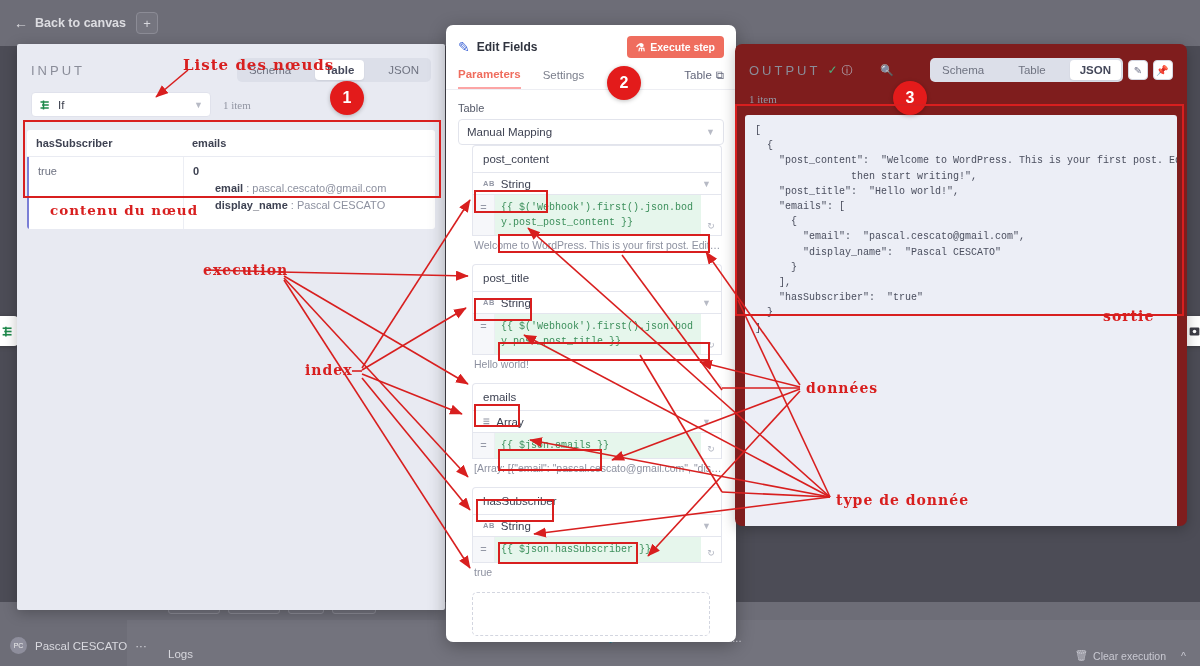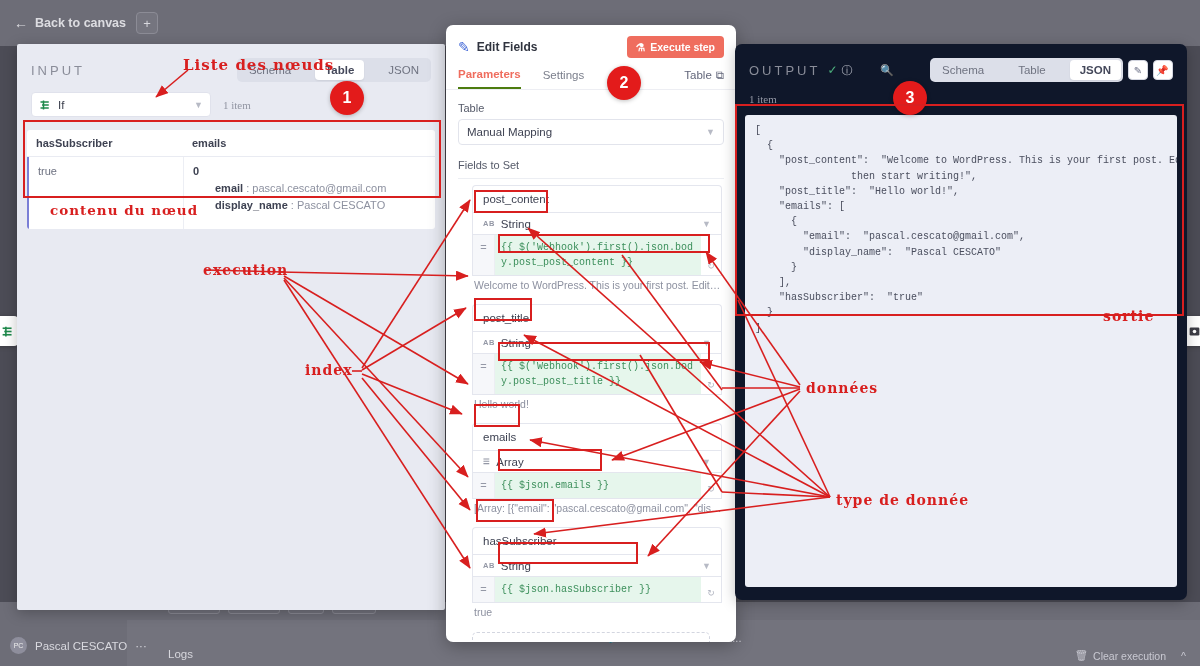--- a/index.html
+++ b/index.html
@@ -58,21 +58,21 @@
   
   #ndv-panel{position:absolute;left:446px;top:25px;width:290px;height:617px;background:#fff;border-radius:7px;
              box-shadow:0 4px 18px rgba(0,0,0,.3);overflow:hidden;}
   #ndv-head{display:flex;align-items:center;padding:11px 12px 0 12px;}
   #ndv-head .pencil{color:#3c63d6;font-size:14px;margin-right:7px;}
   #ndv-title{font-size:12px;font-weight:700;color:#30343f;}
   #exec-step{margin-left:auto;background:#ef6d5e;color:#fff;font-size:10.5px;font-weight:600;border-radius:4px;
              padding:5px 9px;display:flex;align-items:center;gap:5px;}
   #ndv-tabs{display:flex;align-items:center;margin-top:10px;padding:0 12px;border-bottom:1px solid #edeef3;}
   .ndv-tab{font-size:11.5px;color:#7b7f8c;padding:0 0 7px 0;margin-right:22px;}
-  .ndv-tab.active{color:#ef6d5e;border-bottom:2px solid #4d7c0f;font-weight:600;}
+  .ndv-tab.active{color:#ef6d5e;border-bottom:2px solid #fca5a5;font-weight:600;}
   #docs-link{margin-left:auto;font-size:11.5px;color:#62667a;padding-bottom:7px;display:flex;gap:4px;align-items:center;}
   #ndv-body{padding:12px 12px 0 12px;}
   .lbl{font-size:11px;color:#555a69;margin-bottom:5px;}
   .mode-select{height:26px;border:1px solid #e2e4ec;border-radius:4px;display:flex;align-items:center;
                padding:0 8px;font-size:11.5px;color:#3e4252;}
   .mode-select .chev{margin-left:auto;color:#b7bac5;font-size:9px;}
   .sect-title{font-size:11px;color:#555a69;margin:14px 0 6px 0;padding-bottom:7px;border-bottom:1px solid #eceef3;}
   
   .field{margin:0 14px 0 26px;}
   .fname{height:27px;border:1px solid #e4e6ee;border-bottom:none;border-radius:4px 4px 0 0;display:flex;align-items:center;
@@ -88,21 +88,21 @@
               color:#3c8f5b;background:#e6f6ec;word-break:break-all;}
   .fexpr .reset{width:20px;display:flex;align-items:flex-end;justify-content:center;padding-bottom:4px;font-size:9px;color:#b0b4c0;}
   .fprev{font-size:10.5px;color:#8d91a0;margin:3px 0 0 2px;white-space:nowrap;overflow:hidden;text-overflow:ellipsis;}
   .fgap{height:13px;}
   
   #drop-zone{margin:14px 26px 0 26px;border:1px dashed #d3d6e0;border-radius:5px;height:44px;
              display:flex;align-items:center;justify-content:center;gap:7px;font-size:11.5px;color:#5b6070;}
   #wish-bar{position:absolute;left:604px;bottom:22px;display:flex;align-items:center;gap:7px;color:#d5d5dc;font-size:11px;}
 
   
-  #output-panel{position:absolute;left:735px;top:44px;width:452px;height:556px;background:#0f172a;border-radius:7px;
+  #output-panel{position:absolute;left:735px;top:44px;width:452px;height:482px;background:#7f1d1d;border-radius:7px;
                 box-shadow:0 3px 14px rgba(0,0,0,.25);overflow:hidden;}
   .o-check{color:#4caf7d;font-size:12px;margin-left:7px;}
   .o-info{color:#b7bac5;font-size:11px;margin-left:4px;}
   #o-search{margin-left:auto;color:#a9adba;font-size:11px;margin-right:8px;}
   .icon-sq{width:20px;height:20px;border:1px solid #d3d6e0;border-radius:4px;background:#fff;color:#70748a;
            display:flex;align-items:center;justify-content:center;font-size:10px;margin-left:5px;}
   #json-box{margin:8px 10px 0 10px;background:#eceef6;border-radius:3px;height:472px;overflow:hidden;
             font-family:"Liberation Mono", monospace;font-size:10px;line-height:15.2px;color:#4a4e5e;padding:8px 10px;white-space:pre;}
 
   
@@ -248,21 +248,20 @@
       <span>⧉</span>
     </div>
   </div>
 
   <div id="ndv-body">
     <div class="lbl">Table</div>
     <div class="mode-select">
       <span>Manual Mapping</span>
       <span class="chev">▼</span>
     </div>
-    <div class="sect-title">Fields to Set</div>
   </div>
 
   <div class="field">
     <div class="fname">post_content</div>
     <div class="ftype">
       <span class="ti">AB</span>
       <span>String</span>
       <span class="chev">▼</span>
     </div>
     <div class="fexpr">

